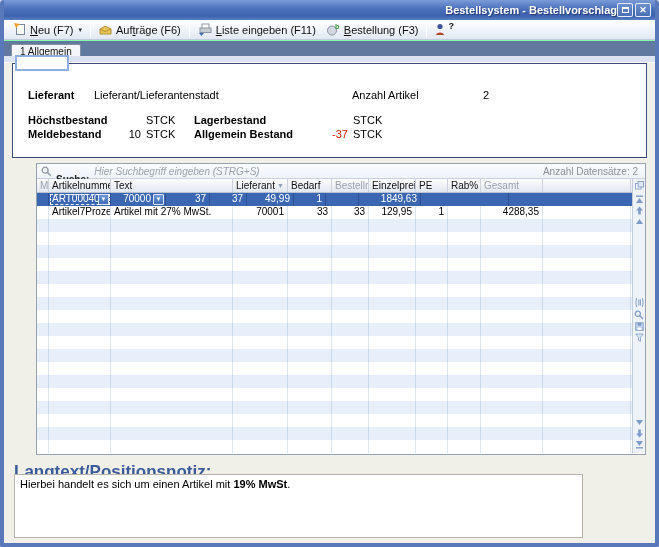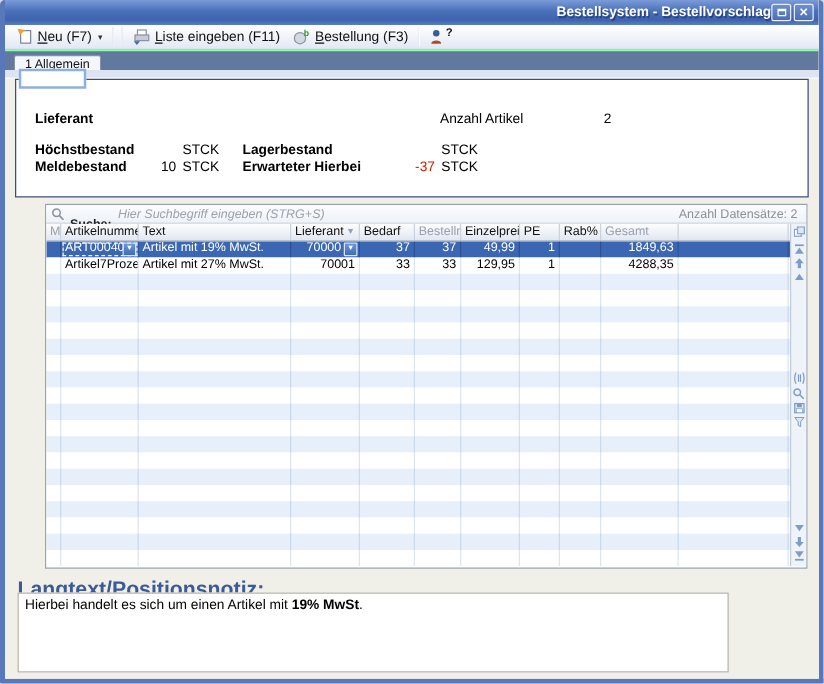--- a/index.html
+++ b/index.html
@@ -102,20 +102,27 @@
   <div class="toolbar">
     <div class="tbtn">
       <svg class="ticon" width="12" height="13" viewBox="0 0 12 13">
           <rect x="2.5" y="1.5" width="8" height="10" fill="#fff" stroke="#7a88a0"></rect>
           <polygon points="0,0 6,1 2,5" fill="#f0a030"></polygon>
         </svg>
       <span class="lbl"><u>N</u><span>eu (F7)</span></span>
       <span class="caret">▾</span>
     </div>
     <div class="tsep"></div>
+    <div class="tbtn">
+      <svg class="ticon" width="13" height="12" viewBox="0 0 13 12">
+          <path d="M1,5 L6,2.2 L12,5 L12,10 L1,10 Z" fill="#ecc55a" stroke="#b09030"></path>
+          <path d="M1,5 L6,7.5 L12,5" fill="none" stroke="#b09030"></path>
+        </svg>
+      <span class="lbl"><span>Auf</span><u>t</u><span>räge (F6)</span></span>
+    </div>
     <div class="tsep"></div>
     <div class="tbtn">
       <svg class="ticon" width="14" height="13" viewBox="0 0 14 13">
           <rect x="4" y="1" width="7" height="4.5" fill="#fff" stroke="#8a94a4"></rect>
           <rect x="2" y="5" width="11" height="4.5" fill="#c8ccd4" stroke="#8a94a4"></rect>
           <polygon points="1,10 6,10 3.5,13" fill="#3f6cb4"></polygon>
         </svg>
       <span class="lbl"><u>L</u><span>iste eingeben (F11)</span></span>
     </div>
     <div class="tbtn">
@@ -135,34 +142,35 @@
     </div>
   </div>
 
   <div class="tabstrip">
     <div class="tab">1 Allgemein</div>
   </div>
   <div class="lavstrip"></div>
 
   <div class="groupbox">
     <span class="flabel" style="left:15px;top:25px">Lieferant</span>
+    <span class="fvalue" style="left:81px;top:25px">Lieferant/Lieferantenstadt</span>
     <span class="fvalue" style="left:339px;top:25px">Anzahl Artikel</span>
     <span class="fvalue" style="left:470px;top:25px">2</span>
 
     <span class="flabel" style="left:15px;top:50px">Höchstbestand</span>
     <span class="fnum" style="left:52px;top:50px;width:76px"></span>
     <span class="fvalue" style="left:133px;top:50px">STCK</span>
     <span class="flabel" style="left:181px;top:50px">Lagerbestand</span>
     <span class="fnum" style="left:290px;top:50px;width:45px"></span>
     <span class="fvalue" style="left:340px;top:50px">STCK</span>
 
     <span class="flabel" style="left:15px;top:64px">Meldebestand</span>
     <span class="fnum" style="left:52px;top:64px;width:76px">10</span>
     <span class="fvalue" style="left:133px;top:64px">STCK</span>
-    <span class="flabel" style="left:181px;top:64px">Erwarteter Hierbei</span>
+    <span class="flabel" style="left:181px;top:64px">Allgemein Bestand</span>
     <span class="fnum neg" style="left:290px;top:64px;width:45px">-37</span>
     <span class="fvalue" style="left:340px;top:64px">STCK</span>
   </div>
   <input class="focusinput" value="" style="">
 
   <div class="grid">
     <div class="searchrow">
       <svg width="11" height="11" viewBox="0 0 11 11">
           <circle cx="4.2" cy="4.2" r="3" fill="none" stroke="#8a93a0" stroke-width="1.2"></circle>
           <line x1="6.5" y1="6.5" x2="9.8" y2="9.8" stroke="#8a93a0" stroke-width="1.4"></line>
@@ -206,21 +214,20 @@
               <span>Gesamt</span>
             </div>
             <div class="hcell" style="width: 88px;">
               <span></span>
             </div>
           </div>
         <div class="gbody">
             <div class="grow sel">
               <div class="gcell a-left" style="width: 12px;"><span></span></div>
               <div class="gcell a-left fc hasdd" style="width: 62px;"><span>ART00040</span><span class="ddbtn">▼</span></div>
-              <div class="gcell a-left" style="width: 122px;"><span>Artikel mit 19% MwSt.</span></div>
               <div class="gcell a-right hasdd" style="width: 55px;"><span>70000</span><span class="ddbtn">▼</span></div>
               <div class="gcell a-right" style="width: 44px;"><span>37</span></div>
               <div class="gcell a-right" style="width: 37px;"><span>37</span></div>
               <div class="gcell a-right" style="width: 47px;"><span>49,99</span></div>
               <div class="gcell a-right" style="width: 32px;"><span>1</span></div>
               <div class="gcell a-right" style="width: 33px;"><span></span></div>
               <div class="gcell a-right" style="width: 62px;"><span>1849,63</span></div>
               <div class="gcell a-left" style="width: 88px;"><span></span></div>
             </div>
             <div class="grow plain">

